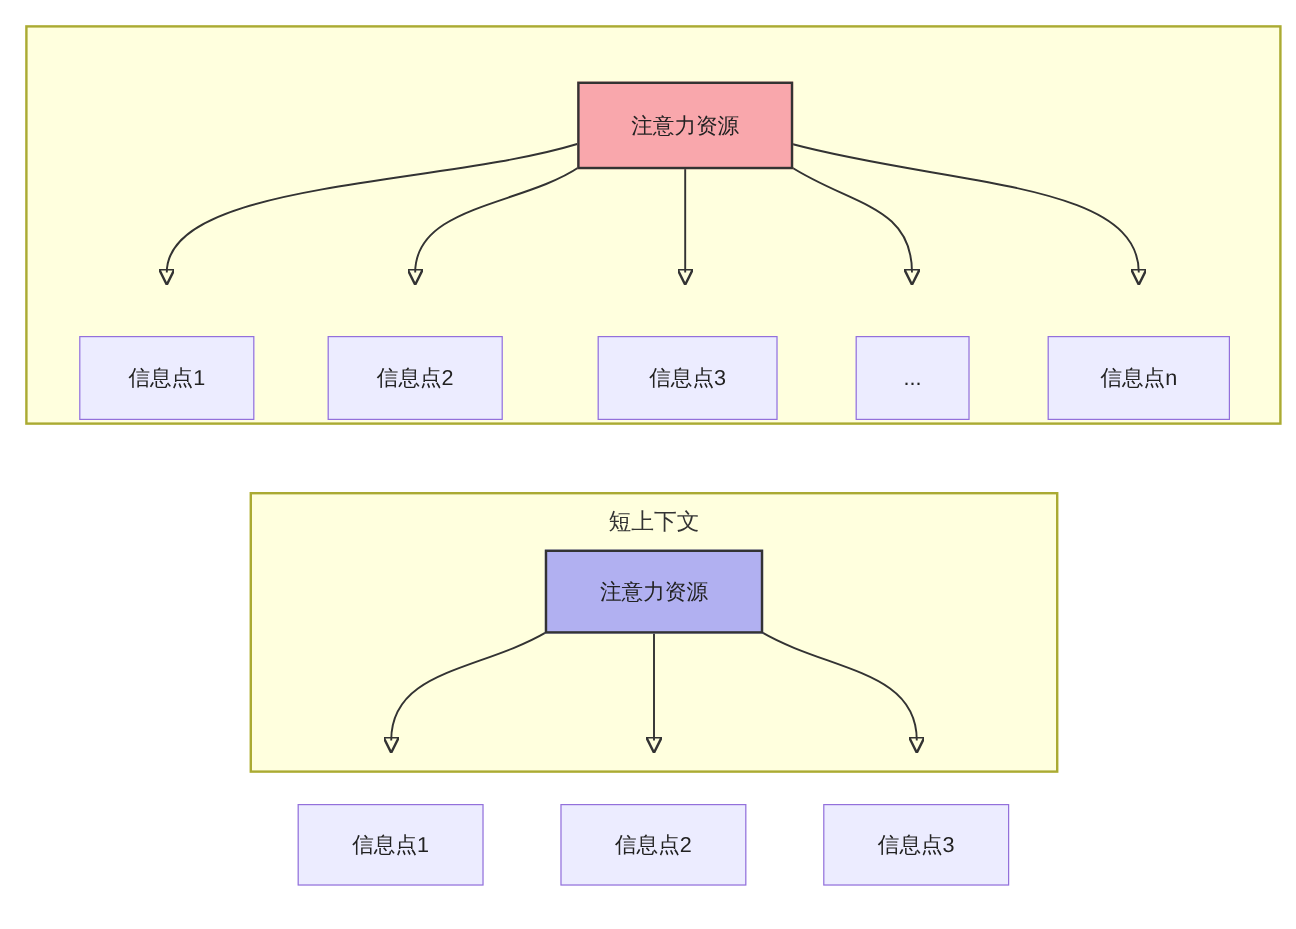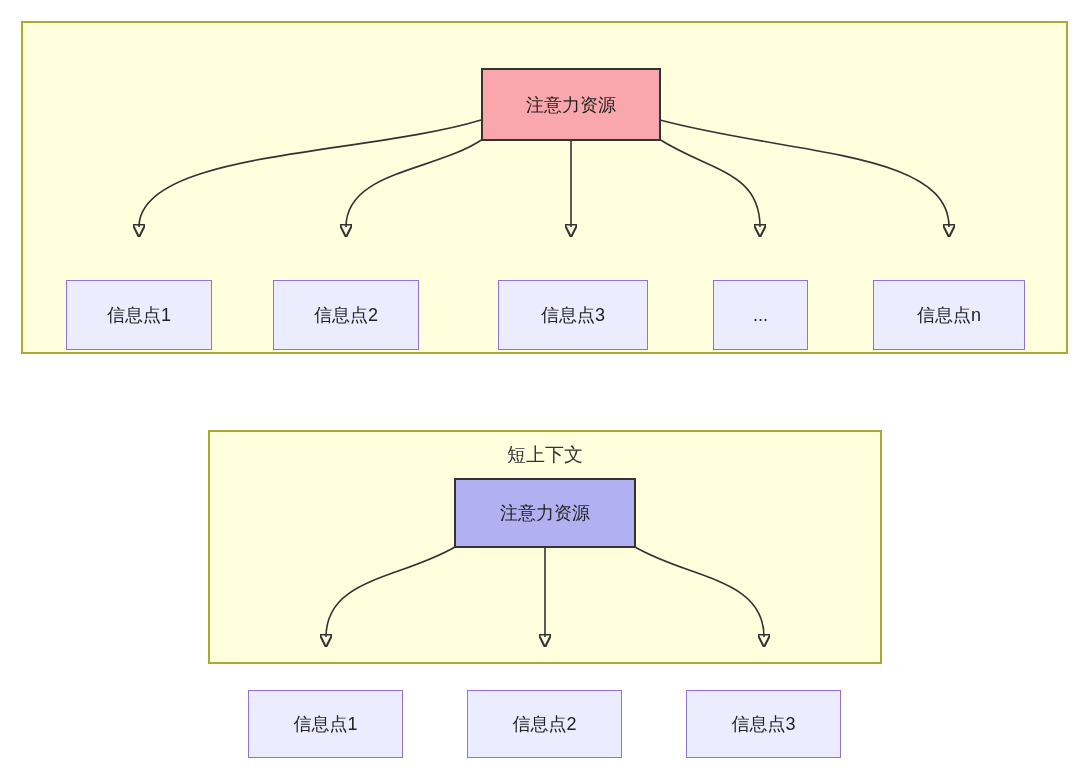--- a/index.html
+++ b/index.html
@@ -87,21 +87,21 @@
 
     <div class="node attention pink" style="left:458px; top:45px; width:180px; height:73px;">注意力资源</div>
 
     <div class="node info" style="left:43px; top:213px; width:146px; height:70px;">信息点1</div>
     <div class="node info" style="left:250px; top:213px; width:146px; height:70px;">信息点2</div>
     <div class="node info" style="left:475px; top:213px; width:150px; height:70px;">信息点3</div>
     <div class="node info" style="left:690px; top:213px; width:95px; height:70px;">...</div>
     <div class="node info" style="left:850px; top:213px; width:152px; height:70px;">信息点n</div>
   </div>
 
-  <div class="cluster" style="left:208px; top:430px; width:674px; height:234px;padding-left:32px;">
+  <div class="cluster" style="left:208px; top:410px; width:674px; height:234px;padding-left:32px;">
 
     <div class="cluster-title">短上下文</div>
 
     <svg class="edges" width="670" height="329" viewBox="0 0 670 329">
       <defs>
         <marker id="ah-short" viewBox="0 0 10 10" refX="2" refY="5" markerWidth="8" markerHeight="8" orient="auto">
           <path d="M0,0 L10,5 L0,10 z" fill="#333333"></path>
         </marker>
       </defs>
       <path d="M 245,115 C 190,147 116,146 116,205" marker-end="url(#ah-short)"></path>

